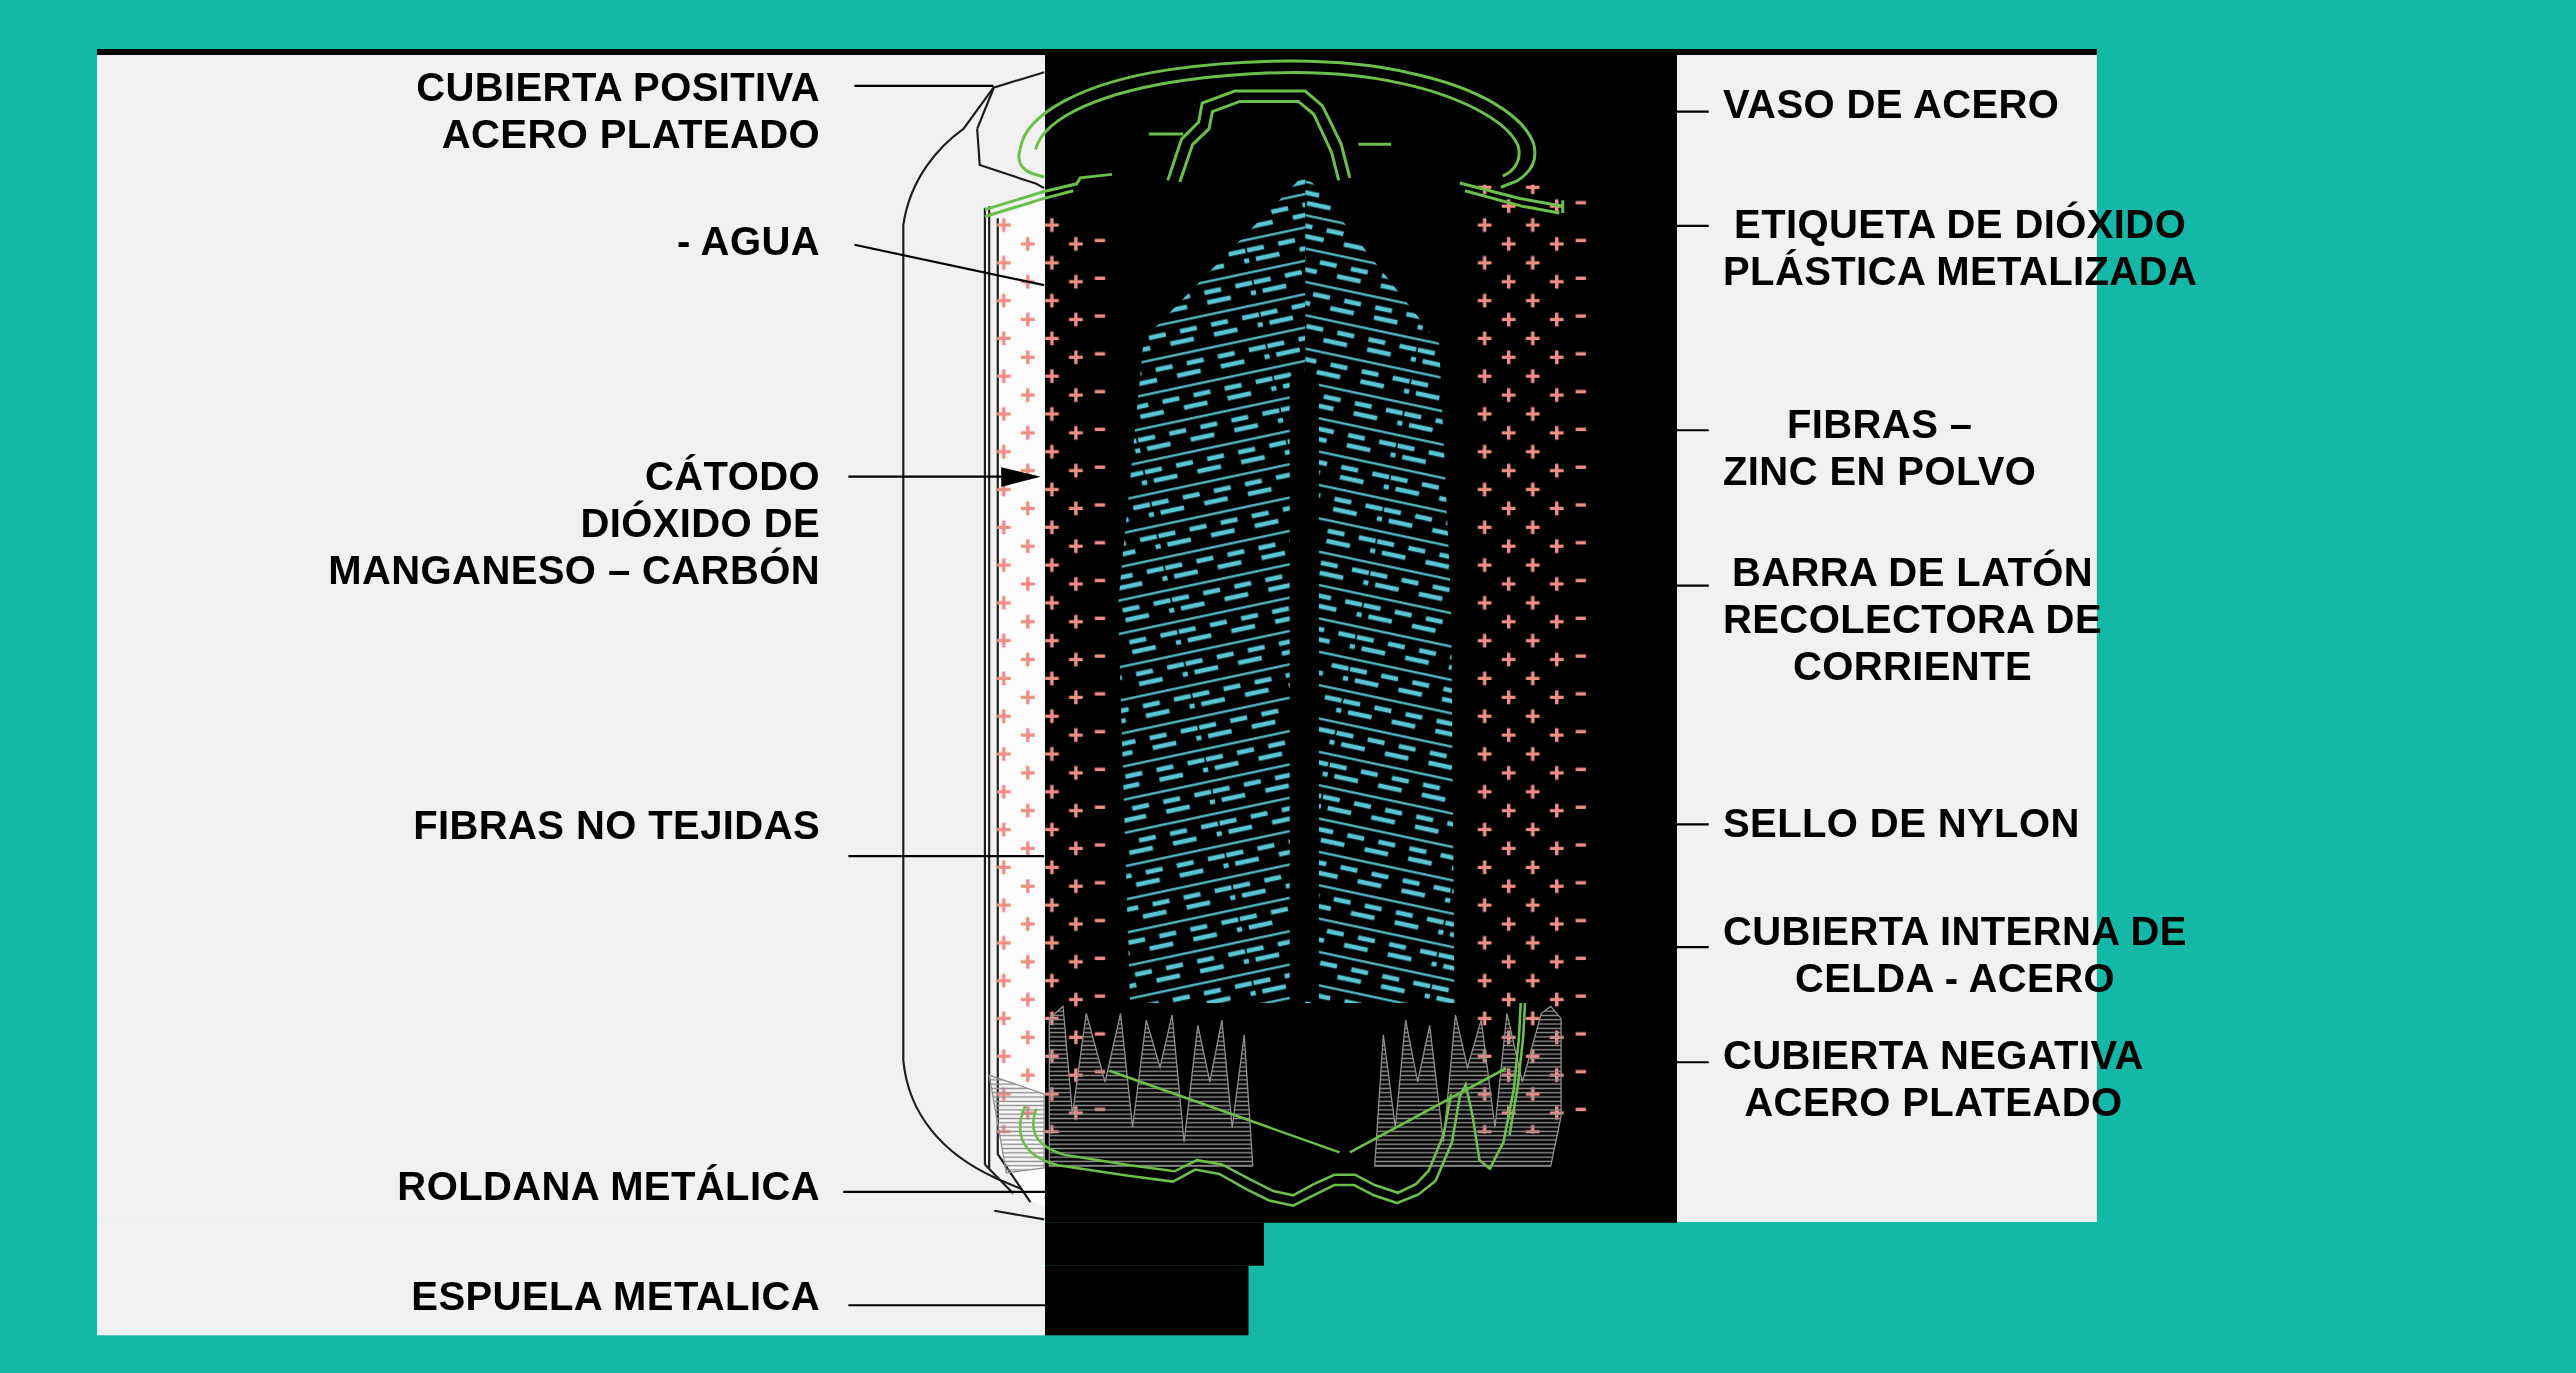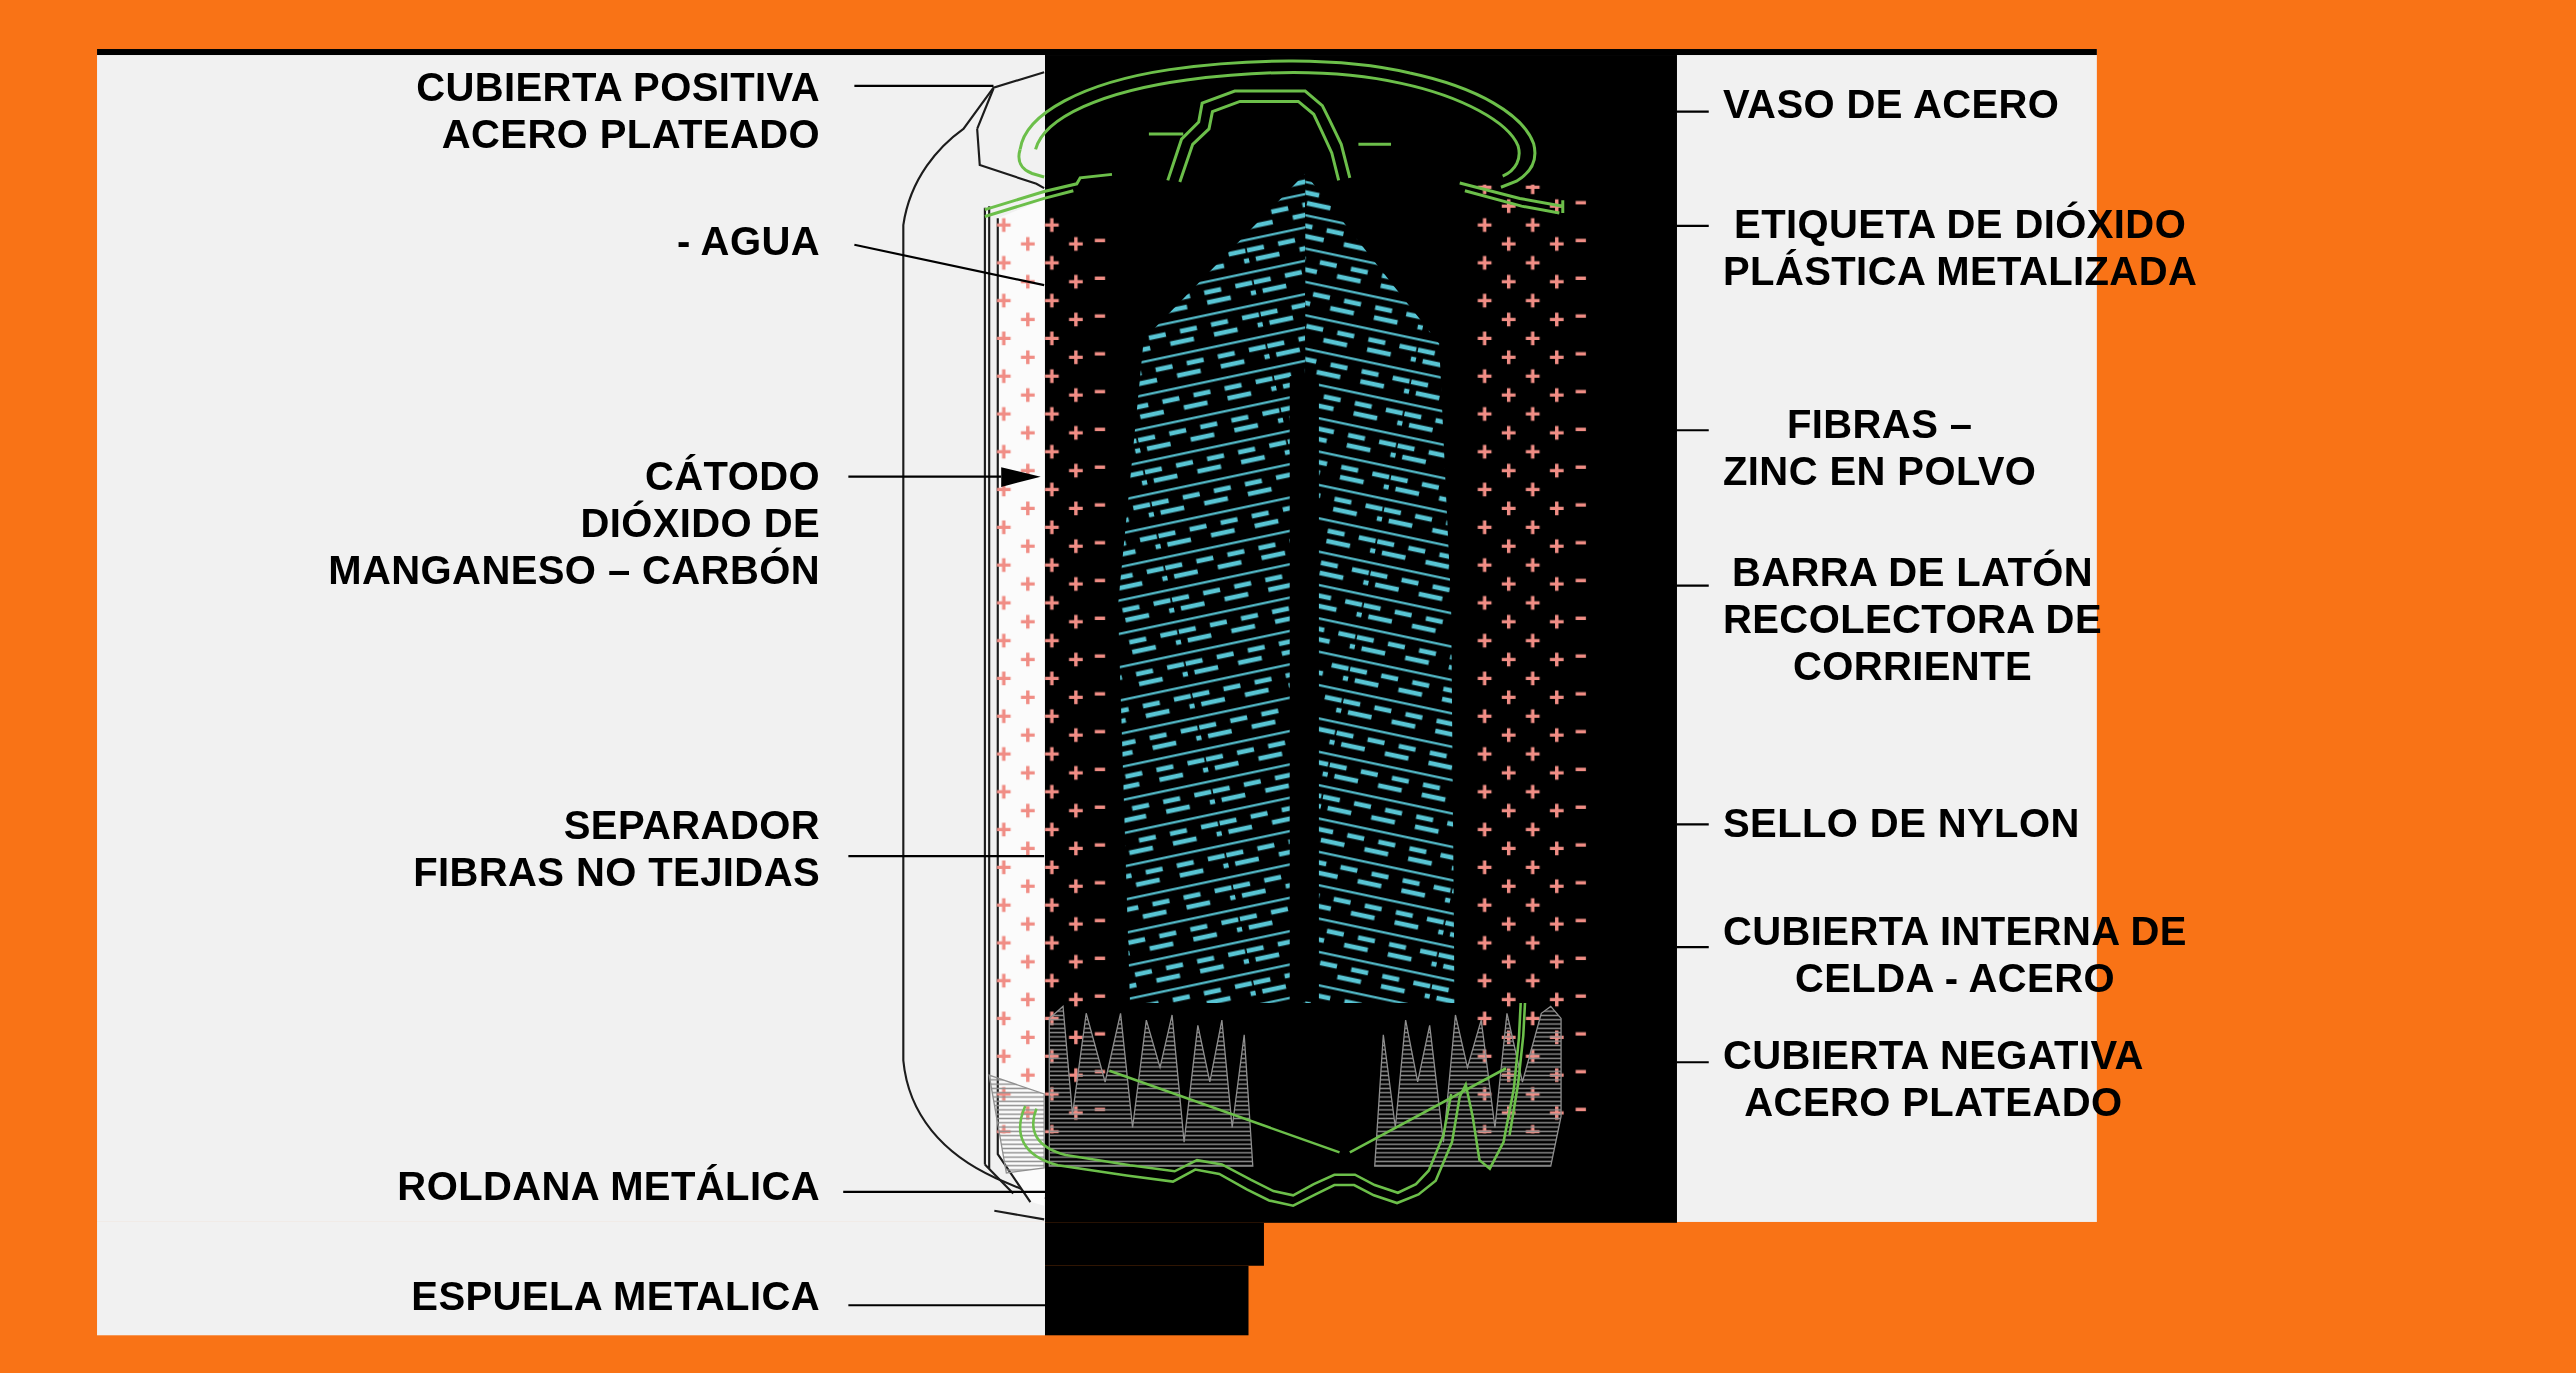--- a/index.html
+++ b/index.html
@@ -1,16 +1,16 @@
 <!DOCTYPE html>
 <html style="font-size:13.7px"><head>
 <meta charset="utf-8">
 <style>
   html,body{margin:0;padding:0;background:#ffffff;}
-  #page{position:relative;width:2576px;height:1374px;background:#f97316;overflow:hidden;}
+  #page{position:relative;width:2576px;height:1374px;background:#14b8a6;overflow:hidden;}
   #art{position:absolute;left:0;top:0;}
   .lbl{position:absolute;font:700 40px/47px "Liberation Sans",sans-serif;color:#000;
        letter-spacing:0.4px;white-space:nowrap;}
   .lbl.left{right:1756px;text-align:right;}
   .lbl.right{left:1723px;text-align:center;}
 </style>
 </head>
 <body>
 
 <div id="page">
@@ -122,21 +122,20 @@
   </div>
   <div class="lbl left" style="top:218px">
     <div>- AGUA</div>
   </div>
   <div class="lbl left" style="top:453px">
     <div>CÁTODO</div>
     <div>DIÓXIDO DE</div>
     <div>MANGANESO – CARBÓN</div>
   </div>
   <div class="lbl left" style="top:802px">
-    <div>SEPARADOR</div>
     <div>FIBRAS NO TEJIDAS</div>
   </div>
   <div class="lbl left" style="top:1163px">
     <div>ROLDANA METÁLICA</div>
   </div>
   <div class="lbl left" style="top:1273px">
     <div>ESPUELA METALICA</div>
   </div>
 
   <div class="lbl right" style="top:81px">

